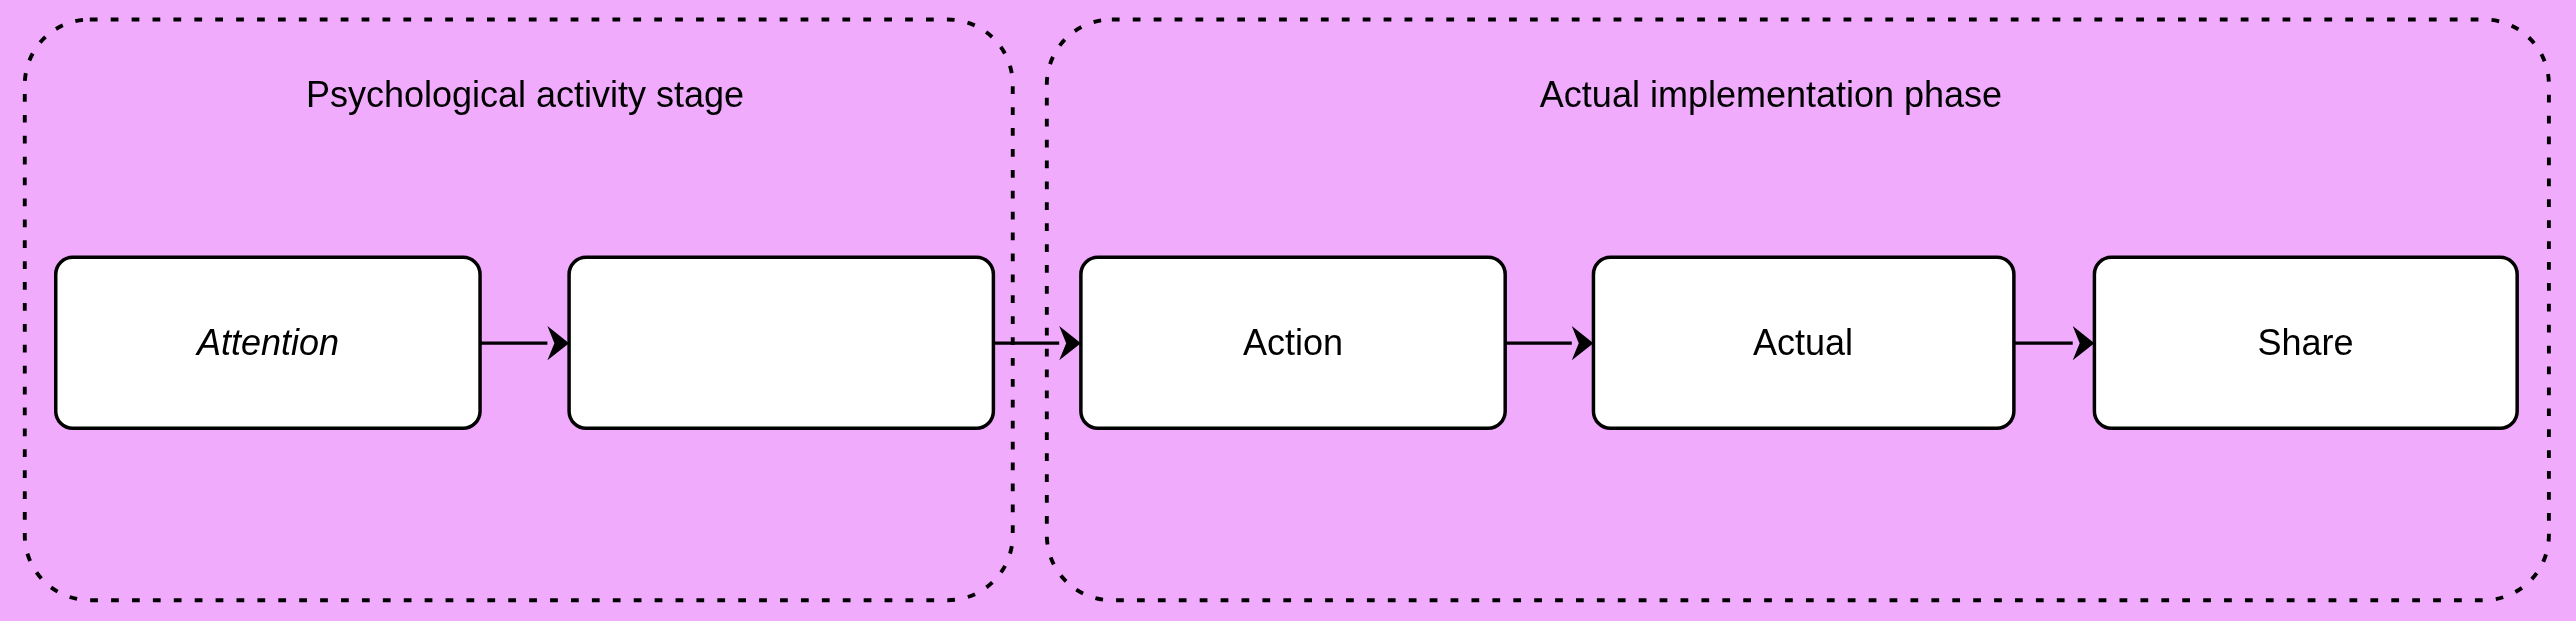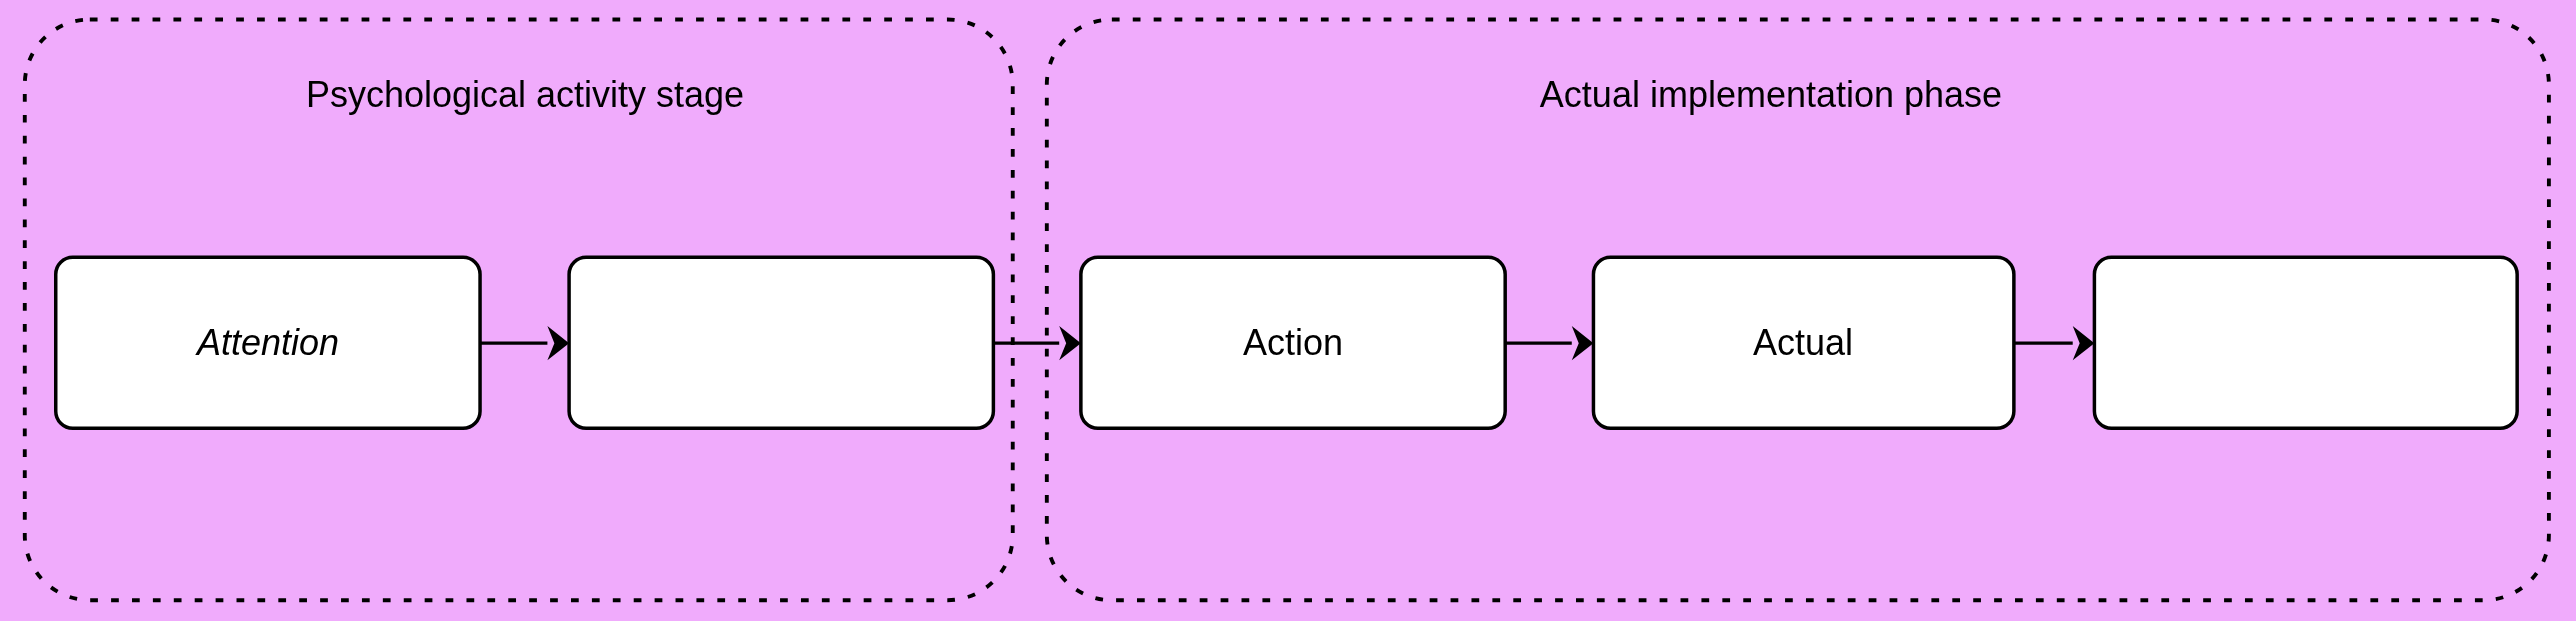--- a/index.html
+++ b/index.html
@@ -100,15 +100,16 @@
       <polygon class="edge-head" id="edge-head-3" points="2705,443 2677,421 2686,443 2677,465"></polygon>
     </g>
   </svg>
 
   <div class="group-title" id="grp-title-0" style="left:138px; top:77px; width:774px;">Psychological activity stage</div>
   <div class="group-title" id="grp-title-1" style="left:1384px; top:77px; width:774px;">Actual implementation phase</div>
 
   <div class="node-label" id="node-label-0" style="left:56px; top:257px; width:424px; height:171px;font-style:italic;">Attention</div>
   <div class="node-label" id="node-label-2" style="left:1081px; top:257px; width:424px; height:171px;">Action</div>
   <div class="node-label" id="node-label-3" style="left:1593px; top:257px; width:420px; height:171px;">Actual</div>
+  <div class="node-label" id="node-label-4" style="left:2094px; top:257px; width:423px; height:171px;">Share</div>
 
 </div>
 
 
 </body></html>

